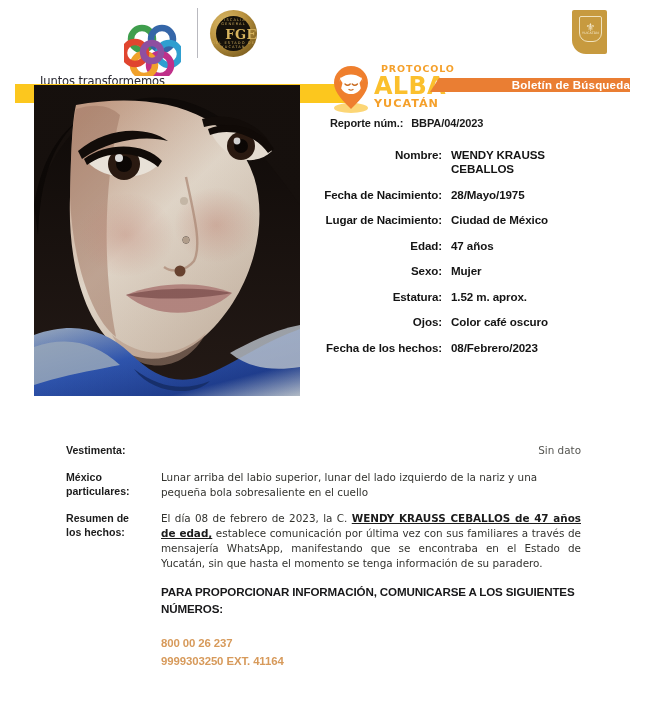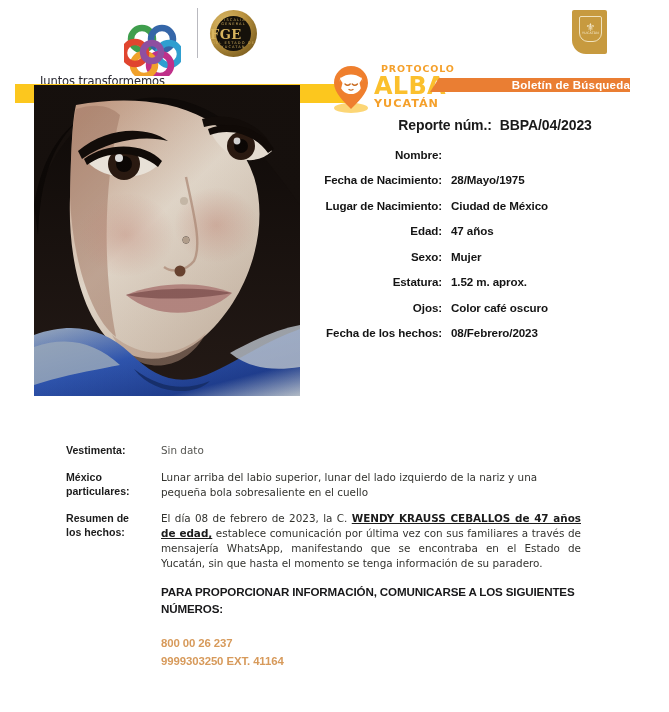--- a/index.html
+++ b/index.html
@@ -81,21 +81,21 @@
   .fge-seal .inner2 {
     position: absolute; inset: 6px;
     border-radius: 50%;
     background: #15110a;
     box-shadow: inset 0 0 0 1px #c8a css;
   }
   .fge-seal .fge-text {
     position: absolute;
     left: 0; right: 0; top: 50%;
     transform: translateY(-50%);
-    text-align: left;
+    text-align: right;
     font-size: 13px;
     font-weight: bold;
     color: #d7b45e;
     letter-spacing: 0.5px;
     font-family: "DejaVu Serif", serif;
   }
   .fge-seal .arc-top, .fge-seal .arc-bot {
     position: absolute;
     left: 0; right: 0;
     text-align: center;
@@ -219,22 +219,21 @@
     font-weight: bold;
     color: #ffffff;
     letter-spacing: 0.2px;
   }
 
   
   .report-line {
     position: absolute;
     left: 330px; top: 117px;
     width: 330px;
-    text-align: center;
-    font-size: 14px;
+    font-size: 11px;
     font-weight: bold;
     letter-spacing: -0.1px;
   }
   .report-line .val { margin-left: 8px; }
 
   
   .fields {
     position: absolute;
     left: 320px; top: 148px;
     width: 349px;
@@ -287,21 +286,21 @@
   }
   .brow .bval {
     flex: 1;
     margin-right: 88px;
     font-size: 10.4px;
     color: #33332f;
     line-height: 1.42;
     font-family: "DejaVu Sans", sans-serif;
   }
   .bval.justify { text-align: justify; }
-  .bval.grey { color: #555551; }
+  .bval.grey { color: #555551; text-align: right; }
   .bval u {
     font-weight: bold;
     text-decoration: underline;
     color: #1c1c1c;
   }
 
   .callout {
     margin-left: 161px;
     margin-right: 78px;
     margin-top: 14px;
@@ -470,20 +469,24 @@
   <span>Boletín de Búsqueda</span>
 </div>
 
 <div class="report-line">
   <span>Reporte núm.:</span><span class="val">BBPA/04/2023</span>
 </div>
 
 <div class="fields">
     <div class="field-row">
       <div class="field-label">Nombre:</div>
+      <div class="field-value">
+        <span class="ln">WENDY KRAUSS</span>
+        <span class="ln">CEBALLOS</span>
+      </div>
     </div>
     <div class="field-row">
       <div class="field-label">Fecha de Nacimiento:</div>
       <div class="field-value">
         <span class="ln">28/Mayo/1975</span>
       </div>
     </div>
     <div class="field-row">
       <div class="field-label">Lugar de Nacimiento:</div>
       <div class="field-value">

